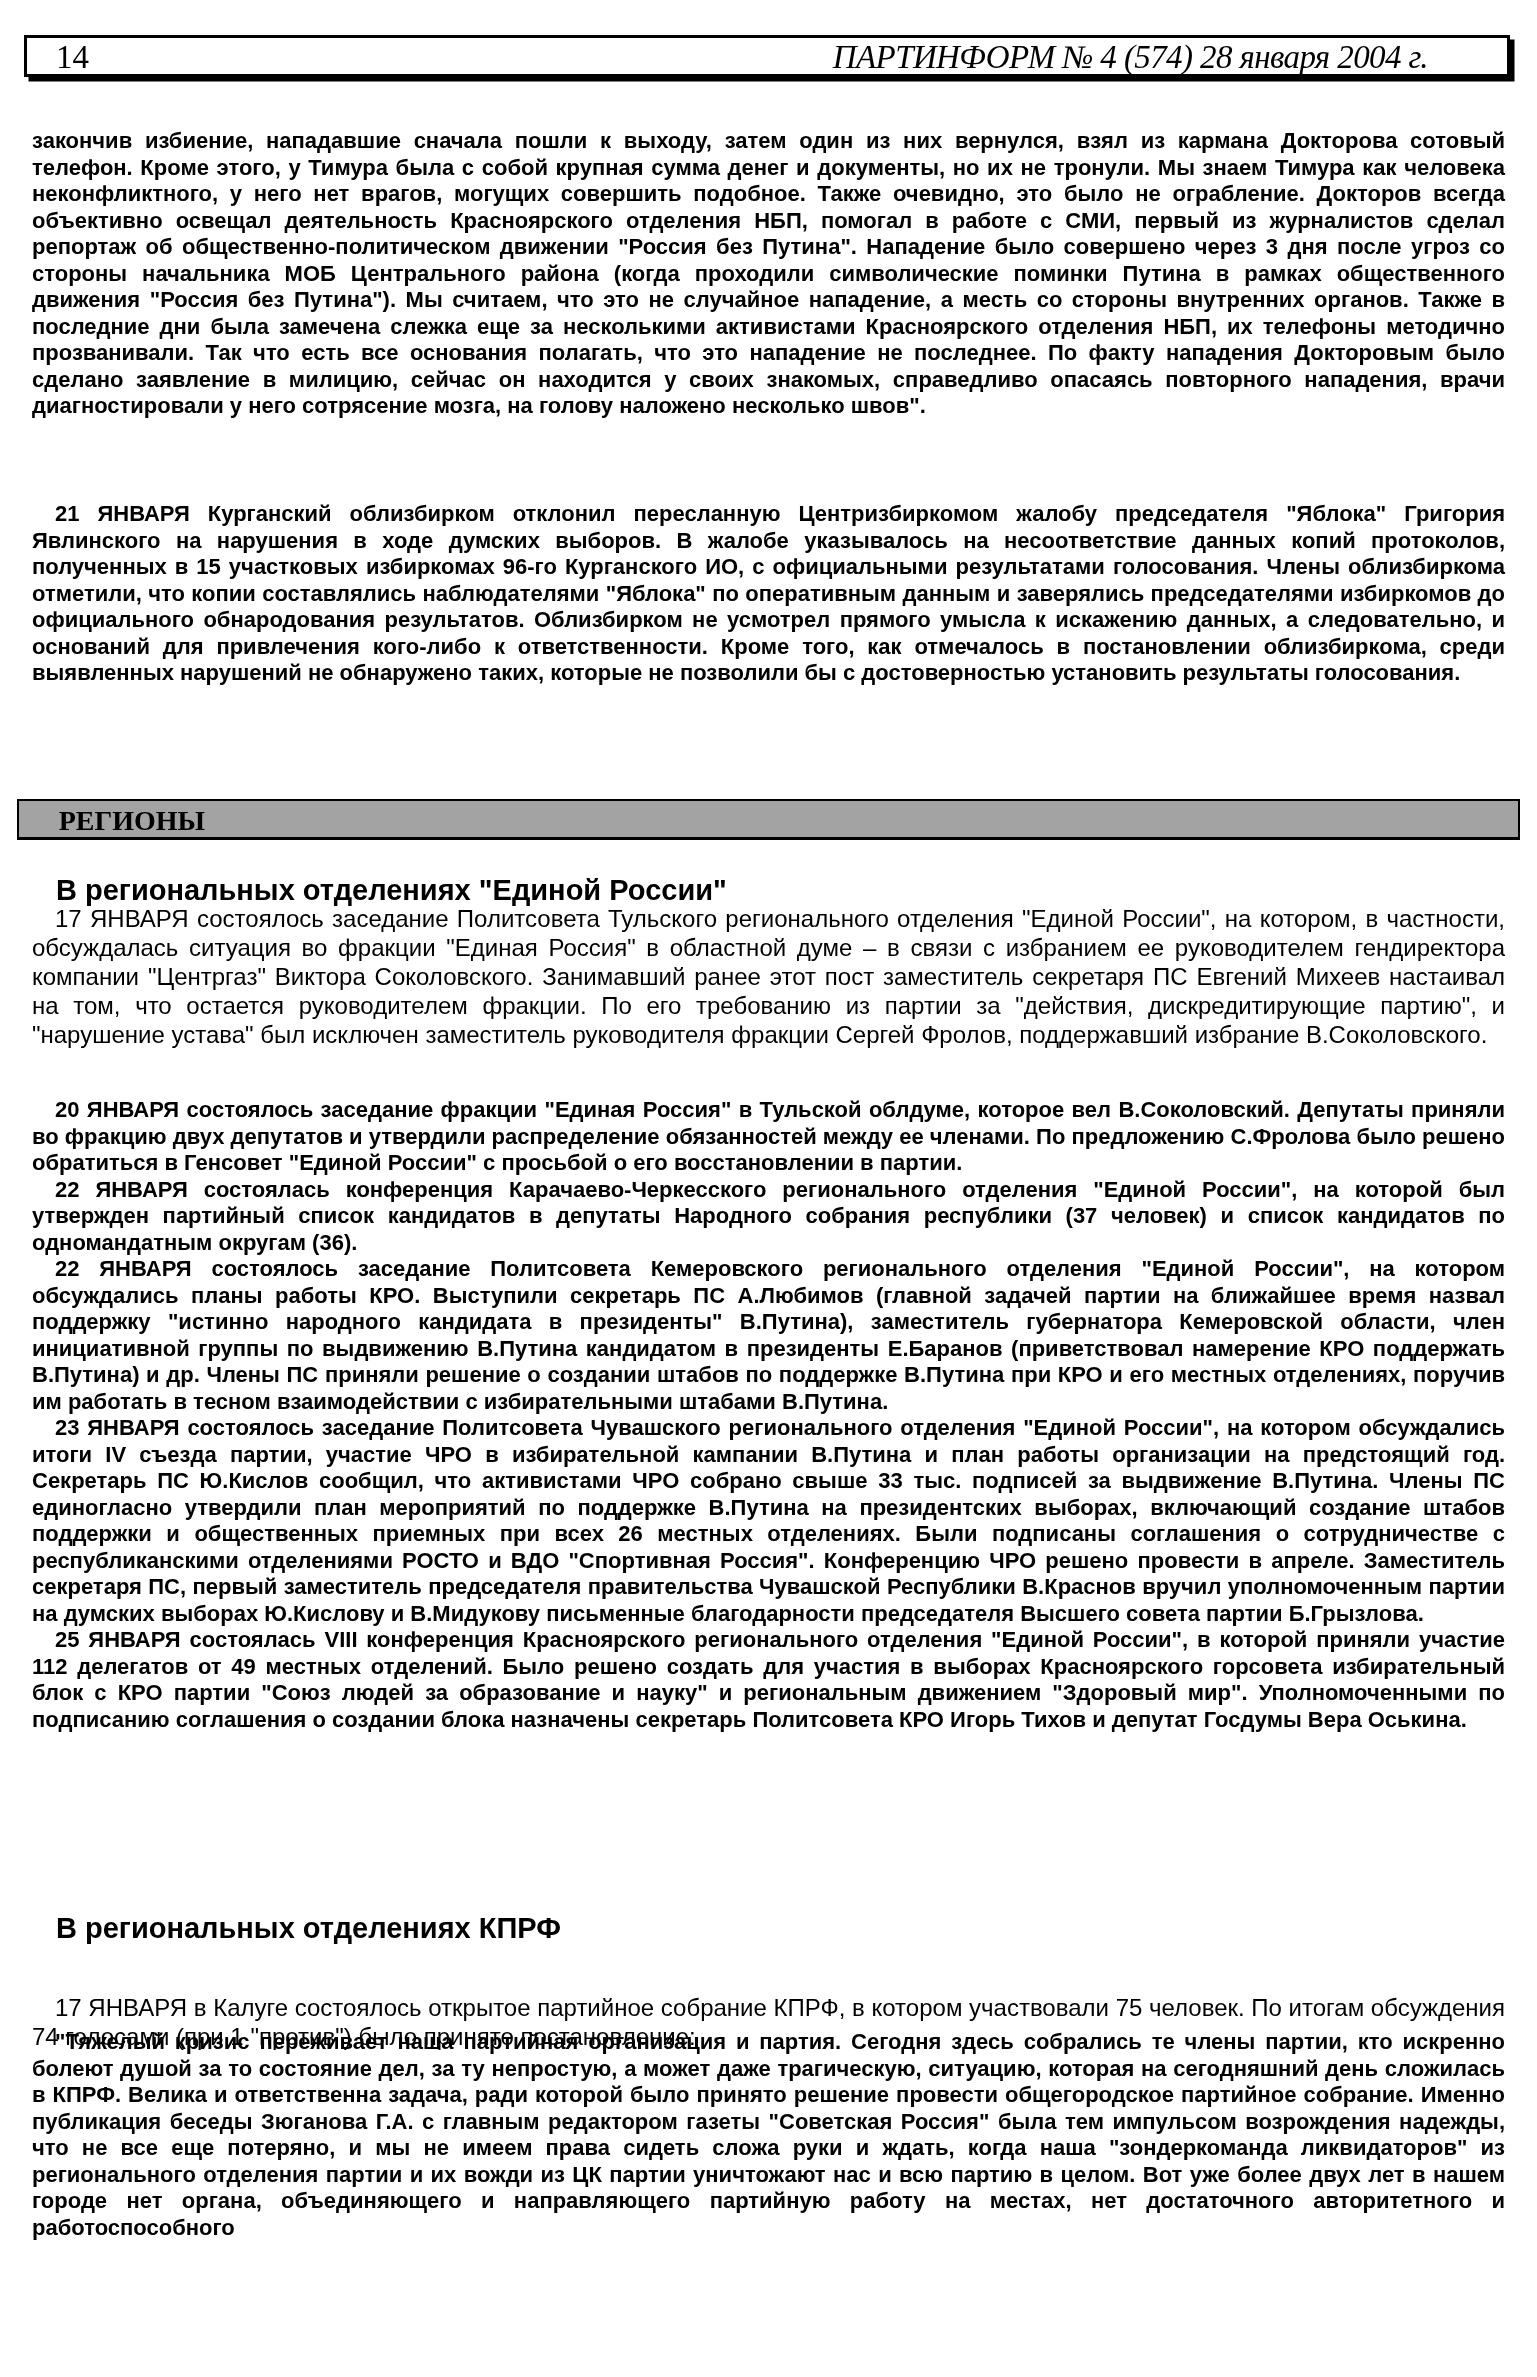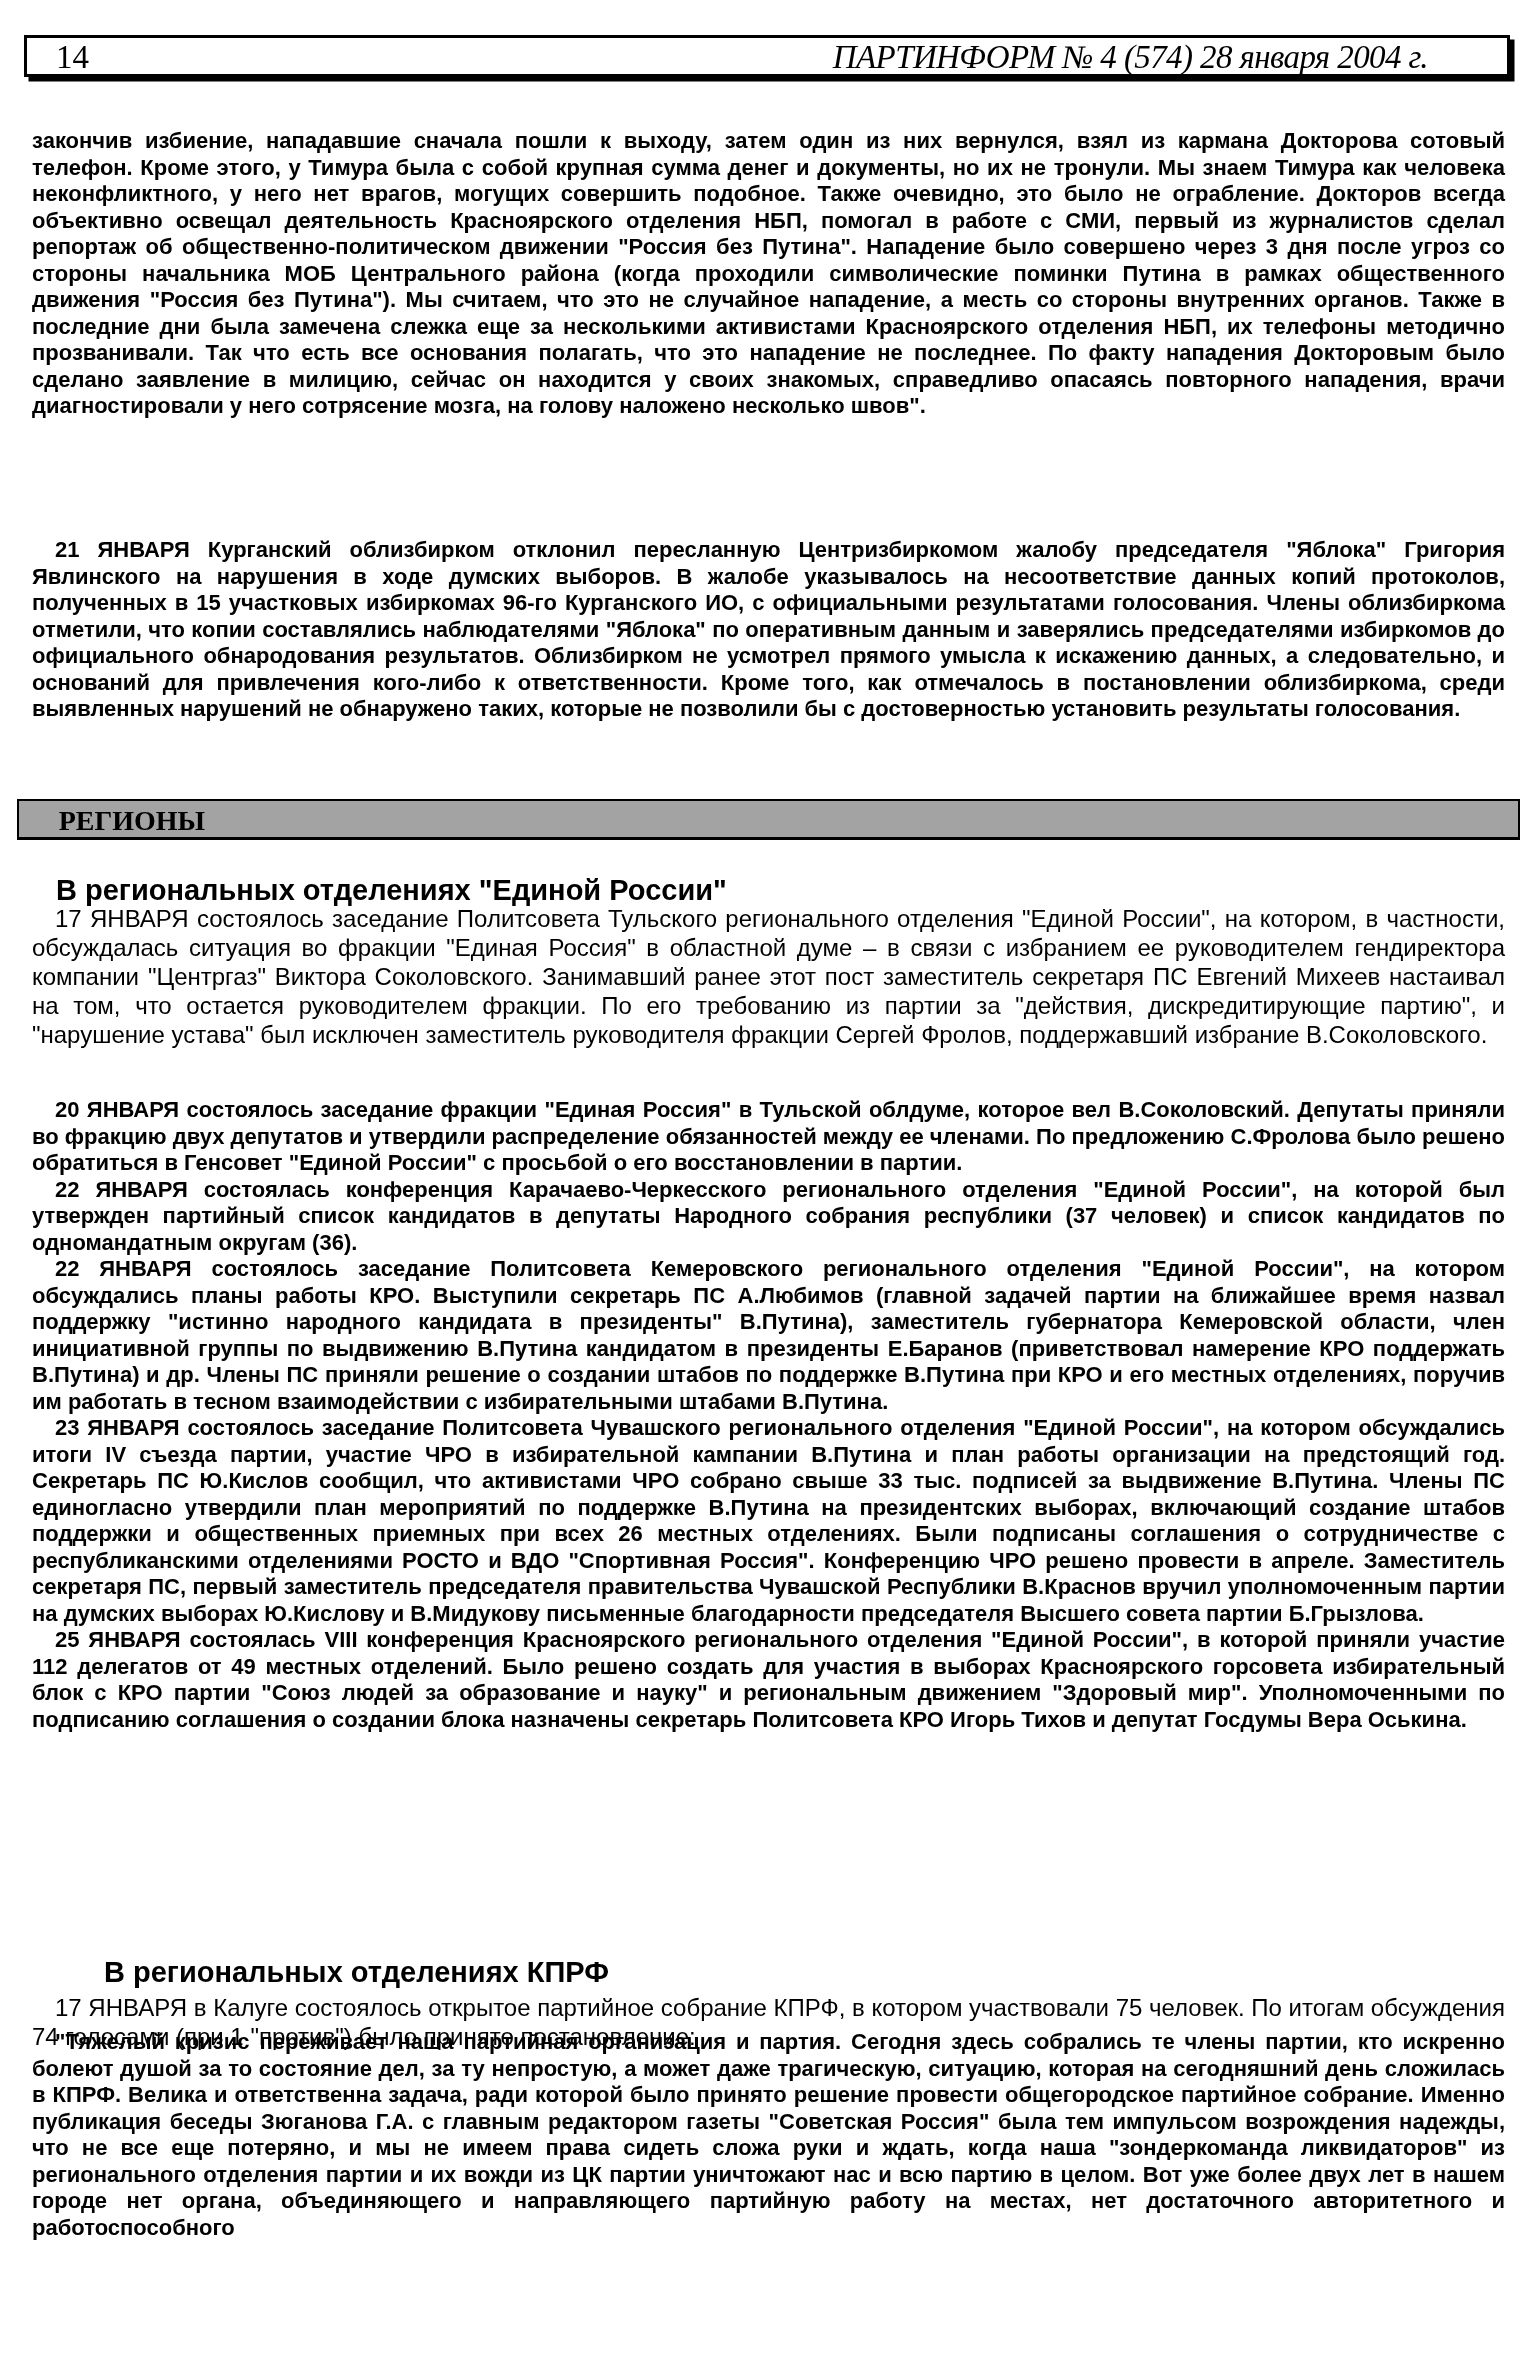--- a/index.html
+++ b/index.html
@@ -36,21 +36,21 @@
 
 <div class="page-header">
   <span class="page-number">14</span>
   <span class="masthead">ПАРТИНФОРМ № 4 (574) 28 января 2004 г.</span>
 </div>
 
 <div class="block bold" style="top:128px;">
   <p class="p noind">закончив избиение, нападавшие сначала пошли к выходу, затем один из них вернулся, взял из кармана Докторова сотовый телефон. Кроме этого, у Тимура была с собой крупная сумма денег и документы, но их не тронули. Мы знаем Тимура как человека неконфликтного, у него нет врагов, могущих совершить подобное. Также очевидно, это было не ограбление. Докторов всегда объективно освещал деятельность Красноярского отделения НБП, помогал в работе с СМИ, первый из журналистов сделал репортаж об общественно-политическом движении "Россия без Путина". Нападение было совершено через 3 дня после угроз со стороны начальника МОБ Центрального района (когда проходили символические поминки Путина в рамках общественного движения "Россия без Путина"). Мы считаем, что это не случайное нападение, а месть со стороны внутренних органов. Также в последние дни была замечена слежка еще за несколькими активистами Красноярского отделения НБП, их телефоны методично прозванивали. Так что есть все основания полагать, что это нападение не последнее. По факту нападения Докторовым было сделано заявление в милицию, сейчас он находится у своих знакомых, справедливо опасаясь повторного нападения, врачи диагностировали у него сотрясение мозга, на голову наложено несколько швов".</p>
 </div>
 
-<div class="block bold" style="top:501px;margin-top:36px;">
+<div class="block bold" style="top:501px;">
   <p class="p"><span class="date">21 ЯНВАРЯ</span><span> Курганский облизбирком отклонил пересланную Центризбиркомом жалобу председателя "Яблока" Григория Явлинского на нарушения в ходе думских выборов. В жалобе указывалось на несоответствие данных копий протоколов, полученных в 15 участковых избиркомах 96-го Курганского ИО, с официальными результатами голосования. Члены облизбиркома отметили, что копии составлялись наблюдателями "Яблока" по оперативным данным и заверялись председателями избиркомов до официального обнародования результатов. Облизбирком не усмотрел прямого умысла к искажению данных, а следовательно, и оснований для привлечения кого-либо к ответственности. Кроме того, как отмечалось в постановлении облизбиркома, среди выявленных нарушений не обнаружено таких, которые не позволили бы с достоверностью установить результаты голосования.</span></p>
 </div>
 
 <div class="section-band">
   <span class="section-title">РЕГИОНЫ</span>
 </div>
 
 <div class="subhead" style="top:874px;">В региональных отделениях "Единой России"</div>
 
 <div class="block regular reg" style="top:904px;">
@@ -58,21 +58,21 @@
 </div>
 
 <div class="block bold" style="top:1097px;">
   <p class="p"><span class="date">20 ЯНВАРЯ</span><span> состоялось заседание фракции "Единая Россия" в Тульской облдуме, которое вел В.Соколовский. Депутаты приняли во фракцию двух депутатов и утвердили распределение обязанностей между ее членами. По предложению С.Фролова было решено обратиться в Генсовет "Единой России" с просьбой о его восстановлении в партии.</span></p>
   <p class="p"><span class="date">22 ЯНВАРЯ</span><span> состоялась конференция Карачаево-Черкесского регионального отделения "Единой России", на которой был утвержден партийный список кандидатов в депутаты Народного собрания республики (37 человек) и список кандидатов по одномандатным округам (36).</span></p>
   <p class="p"><span class="date">22 ЯНВАРЯ</span><span> состоялось заседание Политсовета Кемеровского регионального отделения "Единой России", на котором обсуждались планы работы КРО. Выступили секретарь ПС А.Любимов (главной задачей партии на ближайшее время назвал поддержку "истинно народного кандидата в президенты" В.Путина), заместитель губернатора Кемеровской области, член инициативной группы по выдвижению В.Путина кандидатом в президенты Е.Баранов (приветствовал намерение КРО поддержать В.Путина) и др. Члены ПС приняли решение о создании штабов по поддержке В.Путина при КРО и его местных отделениях, поручив им работать в тесном взаимодействии с избирательными штабами В.Путина.</span></p>
   <p class="p"><span class="date">23 ЯНВАРЯ</span><span> состоялось заседание Политсовета Чувашского регионального отделения "Единой России", на котором обсуждались итоги IV съезда партии, участие ЧРО в избирательной кампании В.Путина и план работы организации на предстоящий год. Секретарь ПС Ю.Кислов сообщил, что активистами ЧРО собрано свыше 33 тыс. подписей за выдвижение В.Путина. Члены ПС единогласно утвердили план мероприятий по поддержке В.Путина на президентских выборах, включающий создание штабов поддержки и общественных приемных при всех 26 местных отделениях. Были подписаны соглашения о сотрудничестве с республиканскими отделениями РОСТО и ВДО "Спортивная Россия". Конференцию ЧРО решено провести в апреле. Заместитель секретаря ПС, первый заместитель председателя правительства Чувашской Республики В.Краснов вручил уполномоченным партии на думских выборах Ю.Кислову и В.Мидукову письменные благодарности председателя Высшего совета партии Б.Грызлова.</span></p>
   <p class="p"><span class="date">25 ЯНВАРЯ</span><span> состоялась VIII конференция Красноярского регионального отделения "Единой России", в которой приняли участие 112 делегатов от 49 местных отделений. Было решено создать для участия в выборах Красноярского горсовета избирательный блок с КРО партии "Союз людей за образование и науку" и региональным движением "Здоровый мир". Уполномоченными по подписанию соглашения о создании блока назначены секретарь Политсовета КРО Игорь Тихов и депутат Госдумы Вера Оськина.</span></p>
 </div>
 
-<div class="subhead" style="top:1956px;margin-left:48px;">В региональных отделениях КПРФ</div>
+<div class="subhead" style="top:1912px;">В региональных отделениях КПРФ</div>
 
 <div class="block regular reg" style="top:1965px;margin-top:28px;">
   <p class="p"><span class="date">17 ЯНВАРЯ</span><span> в Калуге состоялось открытое партийное собрание КПРФ, в котором участвовали 75 человек. По итогам обсуждения 74 голосами (при 1 "против") было принято постановление:</span></p>
 </div>
 
 <div class="block bold" style="top:2029px;">
   <p class="p">"Тяжелый кризис переживает наша партийная организация и партия. Сегодня здесь собрались те члены партии, кто искренно болеют душой за то состояние дел, за ту непростую, а может даже трагическую, ситуацию, которая на сегодняшний день сложилась в КПРФ. Велика и ответственна задача, ради которой было принято решение провести общегородское партийное собрание. Именно публикация беседы Зюганова Г.А. с главным редактором газеты "Советская Россия" была тем импульсом возрождения надежды, что не все еще потеряно, и мы не имеем права сидеть сложа руки и ждать, когда наша "зондеркоманда ликвидаторов" из регионального отделения партии и их вожди из ЦК партии уничтожают нас и всю партию в целом. Вот уже более двух лет в нашем городе нет органа, объединяющего и направляющего партийную работу на местах, нет достаточного авторитетного и работоспособного</p>
 </div>
 
 

